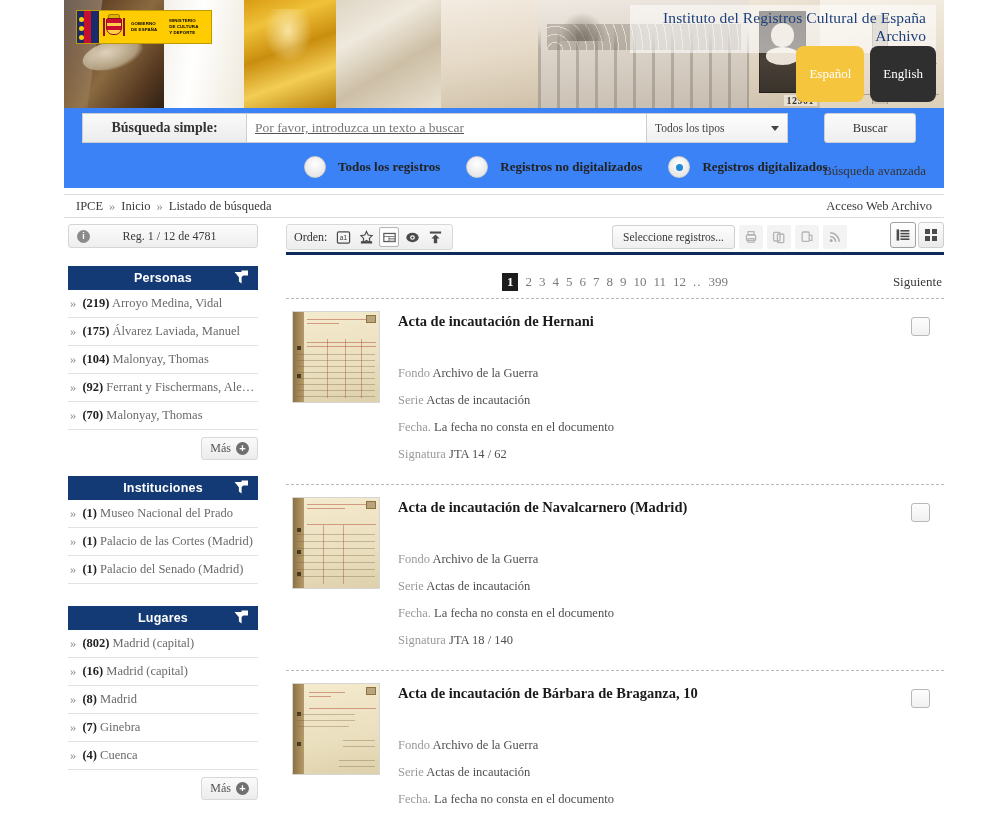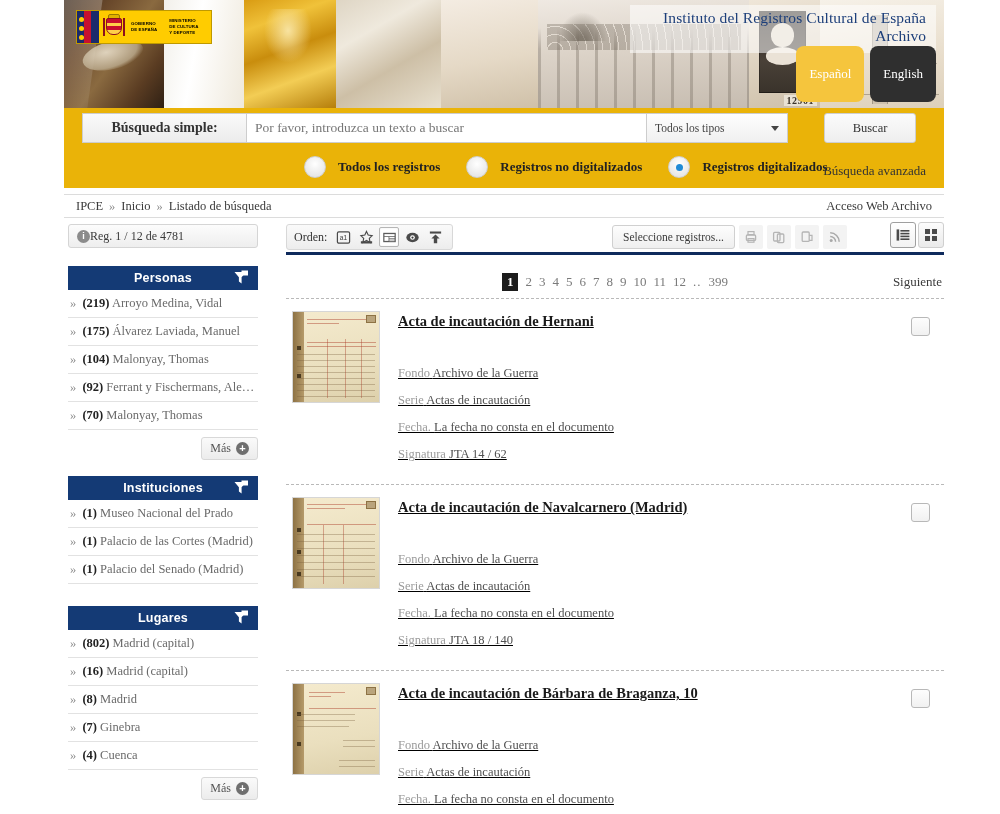--- a/index.html
+++ b/index.html
@@ -117,33 +117,33 @@
   .inst-title .l2 { font: 400 15.5px "Liberation Serif", serif; color:#1d3f7a; margin-top:0; }
 
   .lang-wrap { position:absolute; right: 8px; bottom: 6px; display:flex; gap:6px; }
   .lang-btn { padding: 20px 13px; border-radius: 8px; font: 400 13px "Liberation Serif", serif; cursor:pointer; }
   .lang-es { background:#f5c53d; color:#fff; }
   .lang-en { background:#2f2f2f; color:#fff; }
 
   
   .searchzone {
     position:absolute; left:64px; top:108px; width:880px; height:80px;
-    background:#eab308;
+    background:#3b82f6;
   }
   .search-row { position:absolute; left:18px; top:5px; display:flex; align-items:stretch; }
   .slabel {
     width:164px; background: linear-gradient(180deg,#fafafa,#ececec);
     border:1px solid #cdcdcd; border-right:none;
     display:flex; align-items:center; justify-content:center;
     font: 700 14px "Liberation Serif", serif; color:#333;
     height:30px;
   }
   .sinput {
     width:400px; height:30px; border:1px solid #cdcdcd; border-right:none; background:#fff;
-    padding:0 8px; font: 400 13.5px "Liberation Serif", serif; color:#555; outline:none;
+    padding:0 8px; font: 400 13.5px "Liberation Serif", serif; color:#555; outline:none;text-decoration:underline;
   }
   .sinput::placeholder { color:#777; }
   .sselect {
     width:142px; height:30px; border:1px solid #cdcdcd;
     background: linear-gradient(180deg,#fefefe,#f0f0f0);
     display:flex; align-items:center; justify-content:space-between;
     padding:0 8px; font: 400 11.5px "Liberation Serif", serif; color:#444; cursor:pointer;
   }
   .caret { width:0;height:0;border-left:4px solid transparent;border-right:4px solid transparent;border-top:5px solid #444; }
   .sbtn {
@@ -180,21 +180,21 @@
   .toolbar { position:absolute; left:64px; top:224px; width:880px; height:30px; }
   .regbox {
     position:absolute; left:4px; top:0; width:190px; height:24px;
     background: linear-gradient(180deg,#fcfcfc,#eeeeee);
     border:1px solid #d5d5d5; border-radius:3px;
     display:flex; align-items:center; padding:0 8px;
     font: 400 12px "Liberation Serif", serif; color:#3a3a3a;
   }
   .i-info { width:13px;height:13px;border-radius:50%;background:#8b8b8b;color:#fff;
     font:700 9px "Liberation Sans",sans-serif; display:flex;align-items:center;justify-content:center; flex:none;}
-  .regbox .txt { flex:1; }
+  .regbox .txt { flex:1; text-align:center; }
 
   .ordbox {
     position:absolute; left:222px; top:0; height:26px;
     background: linear-gradient(180deg,#fafafa,#ededed);
     border:1px solid #d8d8d8; border-radius:3px;
     display:flex; align-items:center; gap:3px; padding:0 7px;
   }
   .ordbox .lbl { font: 400 12px "Liberation Serif", serif; color:#333; margin-right:3px;}
   .tbtn {
     width:20px;height:20px;border-radius:2px;cursor:pointer;
@@ -257,21 +257,21 @@
   
   .results { position:absolute; left:286px; top:266px; width:658px; }
   .pager { height:32px; display:flex; align-items:center; position:relative; }
   .pnums { margin: 0 auto; display:flex; align-items:center; gap:7px;
     font: 400 13px "Liberation Serif", serif; color:#7a7a7a; }
   .pnums span { cursor:pointer; }
   .pnums .cur { background:#1c1c1c; color:#fff; padding:1px 5px; font-weight:700; cursor:default;}
   .pnums .dots { letter-spacing:1px; }
   .next { position:absolute; right:2px; font: 400 13px "Liberation Serif", serif; color:#3a3a3a; cursor:pointer;}
 
-  .res-item { border-top:1px dashed #b9b9b9; padding:12px 0 10px 0; display:flex; position:relative; min-height:160px;text-decoration:underline;}
+  .res-item { border-top:1px dashed #b9b9b9; padding:12px 0 10px 0; display:flex; position:relative; min-height:160px;}
   .thumb-wrap { width:92px; flex:none; margin-left:6px; }
   .thumb {
     width:88px; height:92px; border:1px solid #d6d6d6; background:#efe6cf;
     position:relative; overflow:hidden; cursor:pointer;
   }
   .thumb .spine { position:absolute; left:0; top:0; width:13%; height:100%;
     background: linear-gradient(90deg,#8d7244,#b59a6a); }
   .thumb .hole { position:absolute; left:4px; width:4px; height:4px; background:#4a3a20; }
   .thumb .paper { position:absolute; left:13%; right:0; top:0; bottom:0;
     background: linear-gradient(170deg,#f4eacd 0%, #eadfbe 60%, #ddd0ab 100%); }

